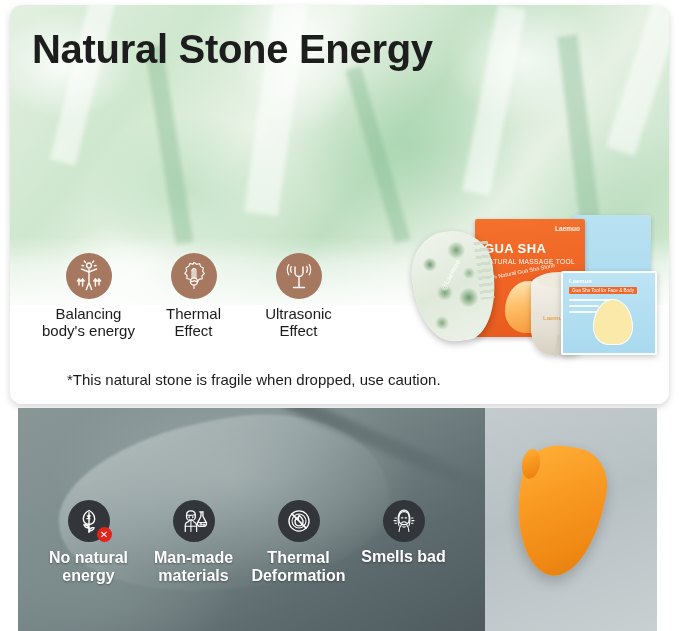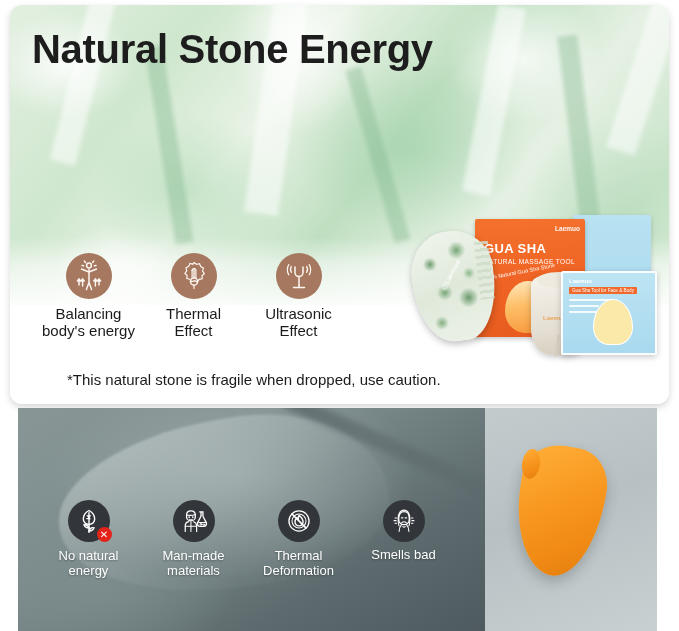--- a/index.html
+++ b/index.html
@@ -106,21 +106,21 @@
   .circle{
     width:46px;height:46px;border-radius:50%;display:flex;
     align-items:center;justify-content:center;position:relative;
   }
   .circle.brown{background:#a5785f;}
   .circle.dark{background:#32363a;width:42px;height:42px;}
   .feature .caption{
     margin-top:7px;text-align:center;font-size:15px;line-height:1.12;color:#1b1b1b;
     font-family:"Liberation Sans","DejaVu Sans",sans-serif;
   }
-  .feature.neg .caption{color:#ffffff;font-weight:normal;font-size:13px;
+  .feature.neg .caption{color:#ffffff;font-weight:bold;font-size:16px;
     text-shadow:0 1px 2px rgba(0,0,0,.35);text-align:center;}
   .redx{
     position:absolute;right:-2px;bottom:0px;width:15px;height:15px;border-radius:50%;
     background:#e32219;color:#fff;font-size:10px;font-weight:bold;
     display:flex;align-items:center;justify-content:center;line-height:1;
   }
 
   #disclaimer{
     position:absolute;left:38px;top:366px;z-index:7;font-size:15px;color:#1b1b1b;margin-left:19px;
   }

